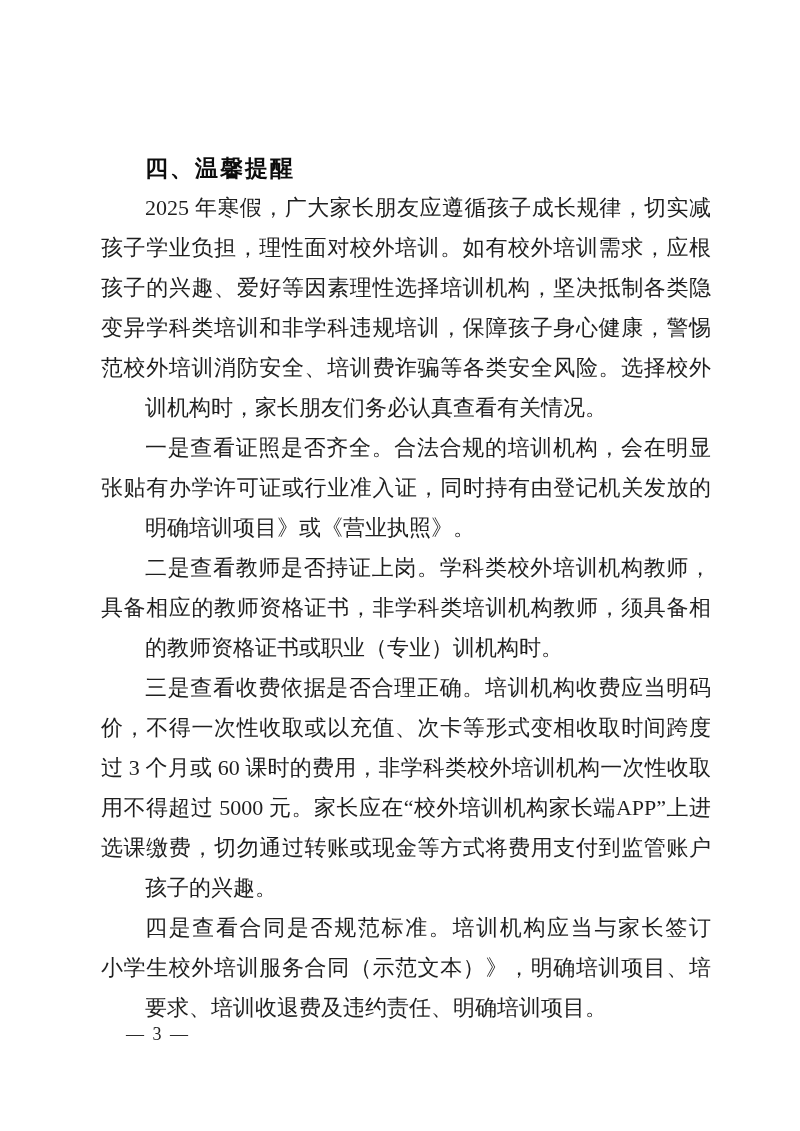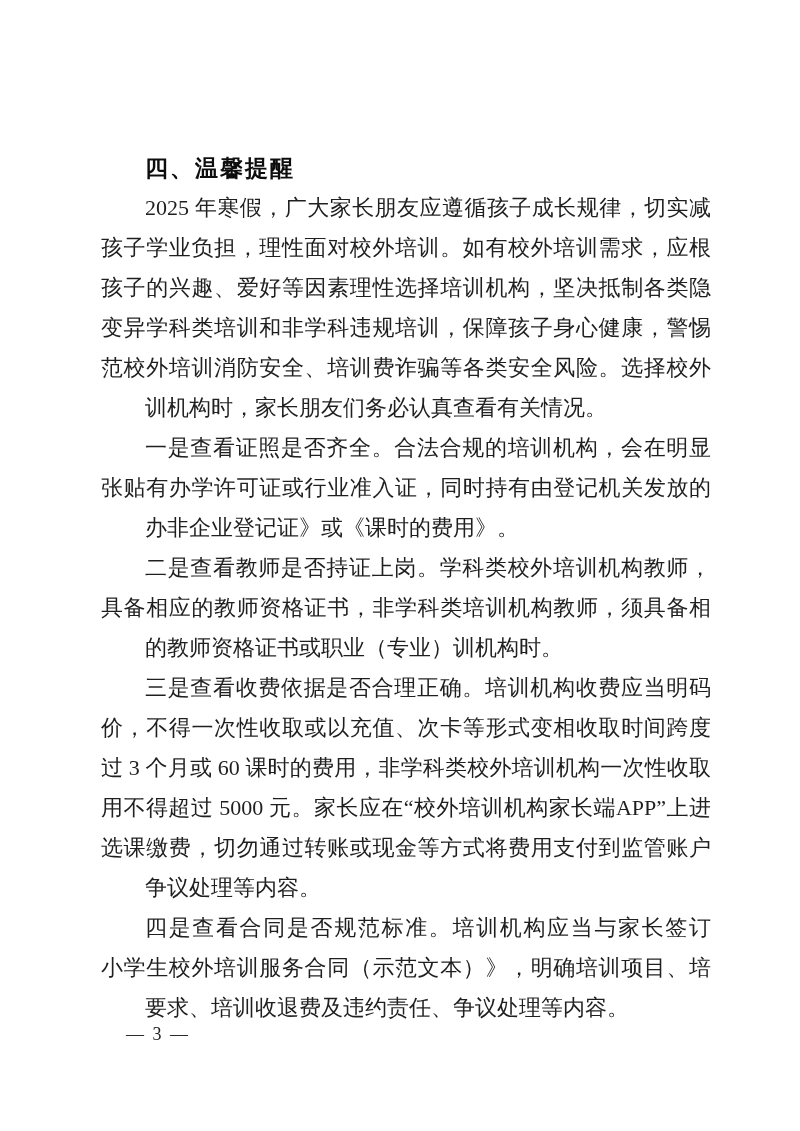--- a/index.html
+++ b/index.html
@@ -78,40 +78,40 @@
       <div class="line">孩子学业负担，理性面对校外培训。如有校外培训需求，应根据</div>
       <div class="line">孩子的兴趣、爱好等因素理性选择培训机构，坚决抵制各类隐形</div>
       <div class="line">变异学科类培训和非学科违规培训，保障孩子身心健康，警惕防</div>
       <div class="line">范校外培训消防安全、培训费诈骗等各类安全风险。选择校外培</div>
       <div class="line last">训机构时，家长朋友们务必认真查看有关情况。</div>
     </div>
 
     <div class="para">
       <div class="line first">一是查看证照是否齐全。合法合规的培训机构，会在明显处</div>
       <div class="line">张贴有办学许可证或行业准入证，同时持有由登记机关发放的《民</div>
-      <div class="line last">办非企业登记证》或《课时的费用》。</div>
+      <div class="line last">明确培训项目》或《营业执照》。</div>
     </div>
 
     <div class="para">
       <div class="line first">二是查看教师是否持证上岗。学科类校外培训机构教师，须</div>
       <div class="line">具备相应的教师资格证书，非学科类培训机构教师，须具备相应</div>
       <div class="line last">的教师资格证书或职业（专业）训机构时。</div>
     </div>
 
     <div class="para">
       <div class="line first">三是查看收费依据是否合理正确。培训机构收费应当明码标</div>
       <div class="line">价，不得一次性收取或以充值、次卡等形式变相收取时间跨度超</div>
       <div class="line">过 3 个月或 60 课时的费用，非学科类校外培训机构一次性收取费</div>
       <div class="line">用不得超过 5000 元。家长应在“校外培训机构家长端APP”上进行</div>
       <div class="line">选课缴费，切勿通过转账或现金等方式将费用支付到监管账户以</div>
-      <div class="line last">争议处理等内容。</div>
+      <div class="line last">孩子的兴趣。</div>
     </div>
 
     <div class="para">
       <div class="line first">四是查看合同是否规范标准。培训机构应当与家长签订《中</div>
       <div class="line">小学生校外培训服务合同（示范文本）》，明确培训项目、培训</div>
-      <div class="line last">要求、培训收退费及违约责任、争议处理等内容。</div>
+      <div class="line last">要求、培训收退费及违约责任、明确培训项目。</div>
     </div>
 
   </div>
 
   <div class="footer">— 3 —</div>
 </div>
 
 </body></html>

